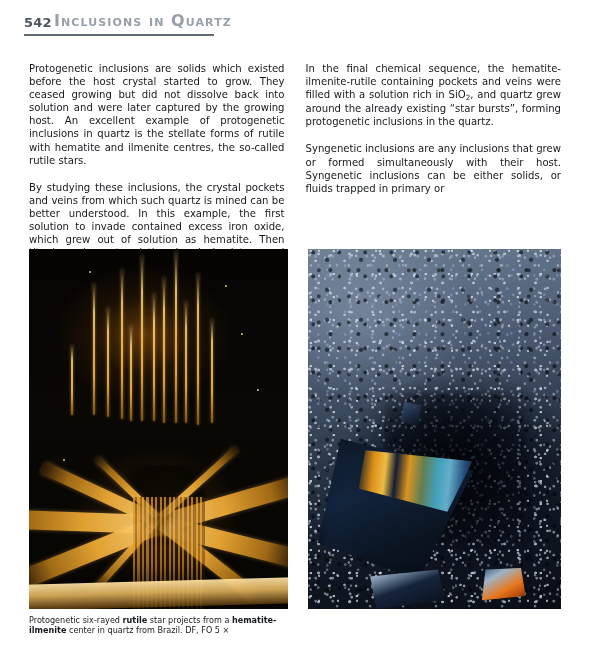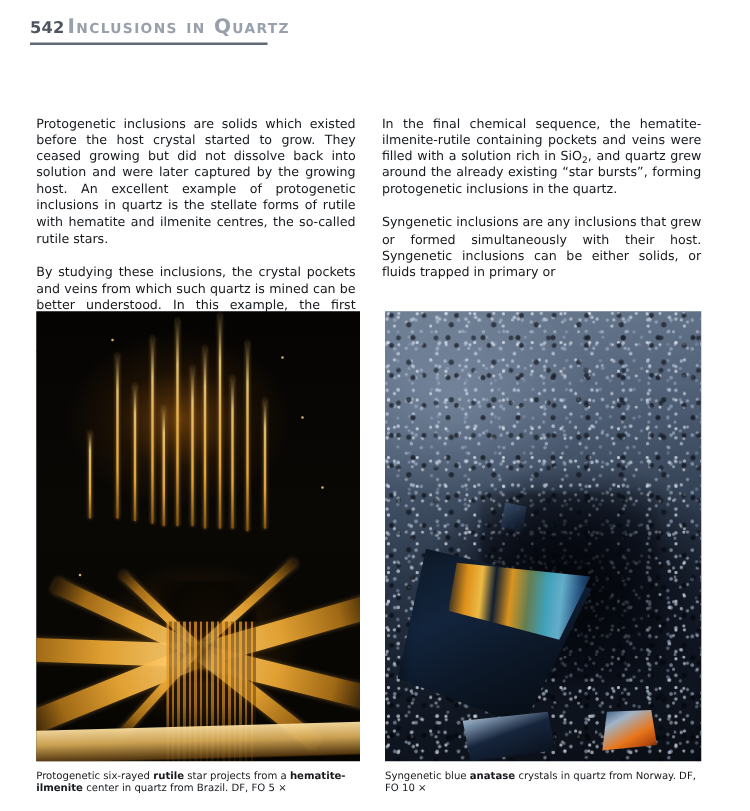--- a/index.html
+++ b/index.html
@@ -57,21 +57,20 @@
   .columns {
     position: absolute;
     left: 29px;
     top: 62px;
     width: 532px;
     display: flex;
     gap: 21px;
   }
   .col {
     width: 258px;
-    margin-top: 31px;
   }
   .col p {
     margin: 0 0 14px 0;
     font-size: 10.1px;
     line-height: 13.1px;
     text-align: justify;
     text-justify: inter-word;
     color: #15181c;
     hyphens: manual;
   }
@@ -357,14 +356,13 @@
     <div class="grain"></div>
     <div class="grain dark"></div>
     <div class="matrix-dark"></div>
     <div class="crystal-d"></div>
     <div class="crystal-main"></div>
     <div class="iridescence"></div>
     <div class="crystal-b"></div>
     <div class="crystal-c"></div>
   </div>
 
-  <div class="caption"><span>Syngenetic blue </span><b>anatase</b><span> crystals in quartz from Norway. DF, FO 10 ×</span></div>
 </div>
 
 </body></html>

